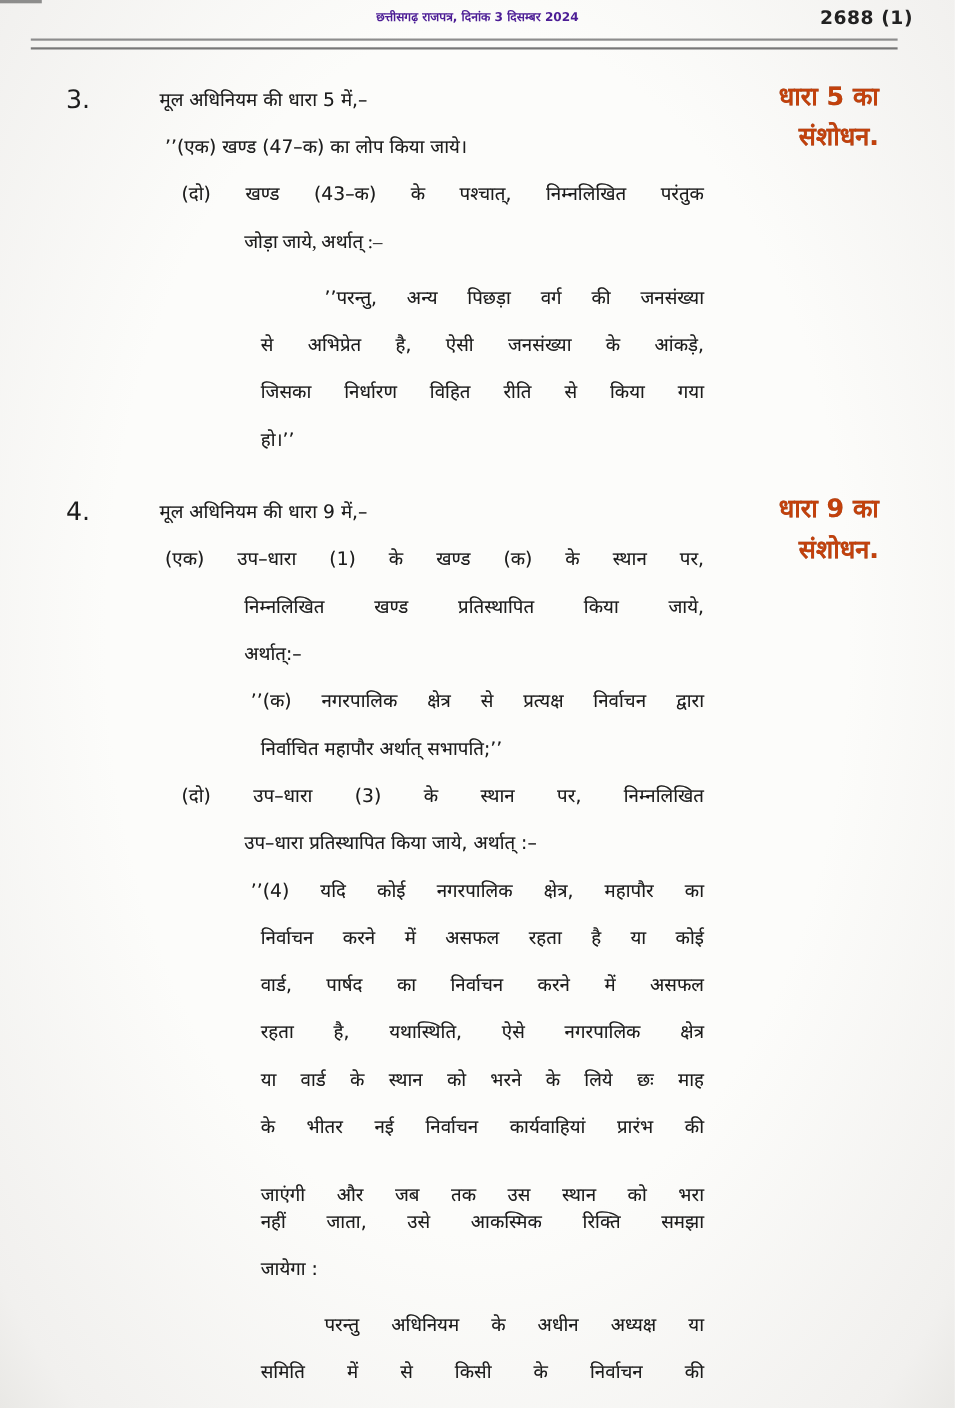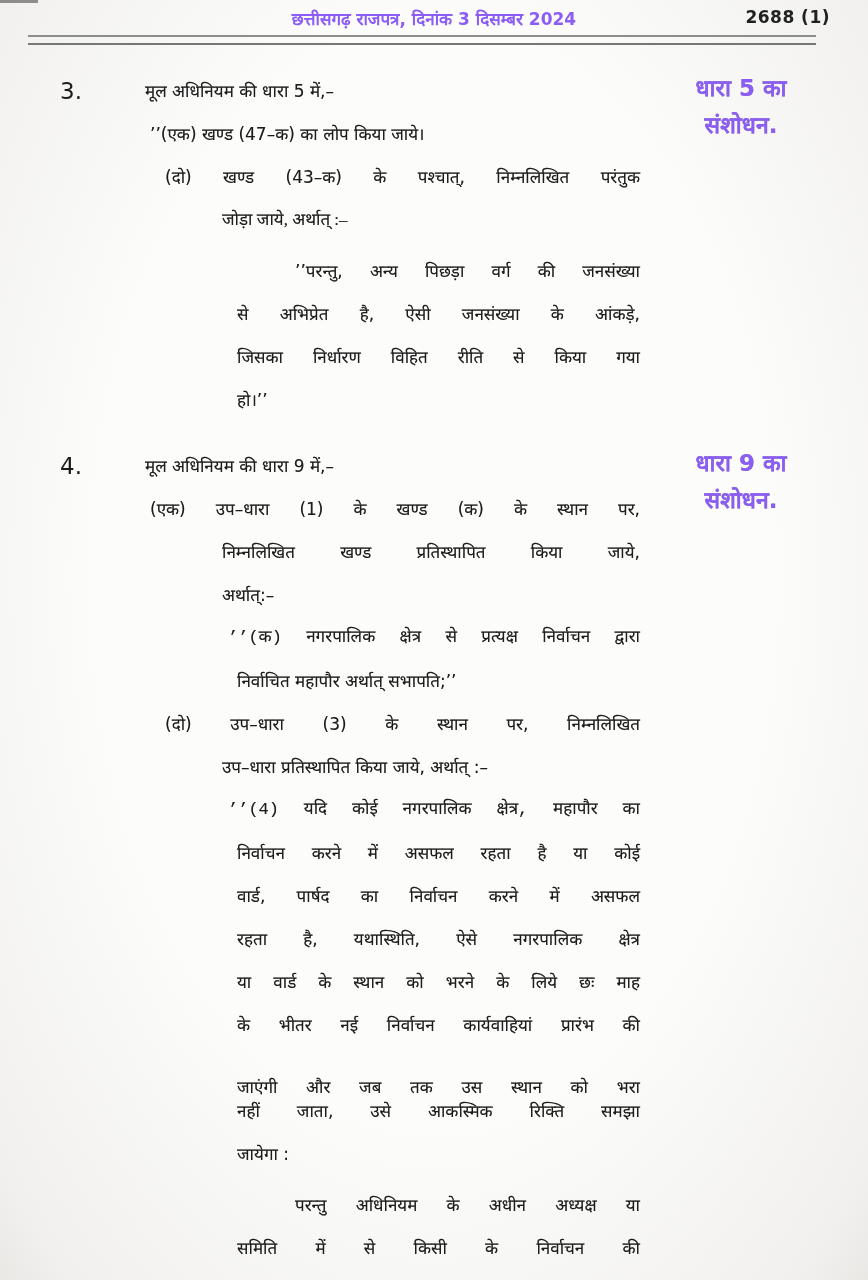--- a/index.html
+++ b/index.html
@@ -7,21 +7,21 @@
   body{
     width:868px;height:1280px;position:relative;overflow:hidden;
     background:radial-gradient(ellipse at 50% 45%, #fcfcfa 55%, #f1f0ee 92%, #e9e8e5 100%);
     font-family:"DejaVu Sans", sans-serif;
     color:#1d1d1d;
   }
   .page{position:absolute;inset:0;}
   
   .hdr-title{
     position:absolute;top:7px;left:0;right:0;text-align:center;
-    font-size:17px;font-weight:bold;color:#8b5cf6;
+    font-size:11px;font-weight:bold;color:#4c1d95;
   }
   .hdr-page{
     position:absolute;top:7px;right:38px;
     font-size:17px;font-weight:bold;color:#222;letter-spacing:.5px;
   }
   .rule-double{
     position:absolute;left:28px;right:52px;top:35px;height:6px;
     border-top:2px solid #8d8d8d;border-bottom:2px solid #777;
   }
   .corner-smudge{
@@ -32,30 +32,30 @@
     position:absolute;height:43px;line-height:38px;
     font-size:17px;color:#1c1c1c;text-align:justify;
     text-shadow:0 0 .6px rgba(20,20,20,.35);
   }
   .jl{text-align-last:justify;}
   .ll{text-align-last:left;}
   .in-intro{left:145px;width:495px;}
   .in-ek{left:150px;width:490px;}
   .in-do{left:165px;width:475px;}
   .in-cont{left:222px;width:418px;}
-  .in-qopen{left:228px;width:412px;font-family:Liberation Mono, monospace;}
+  .in-qopen{left:228px;width:412px;}
   .in-qcont{left:237px;width:403px;}
   .in-pfirst{left:295px;width:345px;}
   .sec-num{
     position:absolute;left:60px;width:60px;height:43px;line-height:38px;
     font-size:23px;color:#1c1c1c;
   }
   .margin-note{
-    position:absolute;left:683px;width:116px;text-align:center;
-    font-weight:bold;font-size:23px;line-height:37px;color:#8b5cf6;
+    position:absolute;left:683px;width:116px;text-align:right;
+    font-weight:bold;font-size:23px;line-height:37px;color:#c2410c;
     text-shadow:0 0 .6px rgba(20,20,20,.4);
   }
 </style>
 </head>
 <body>
 
 <div class="page">
   <div class="corner-smudge"></div>
   <div class="hdr-title">छत्तीसगढ़ राजपत्र, दिनांक 3 दिसम्बर 2024</div>
   <div class="hdr-page">2688 (1)</div>

